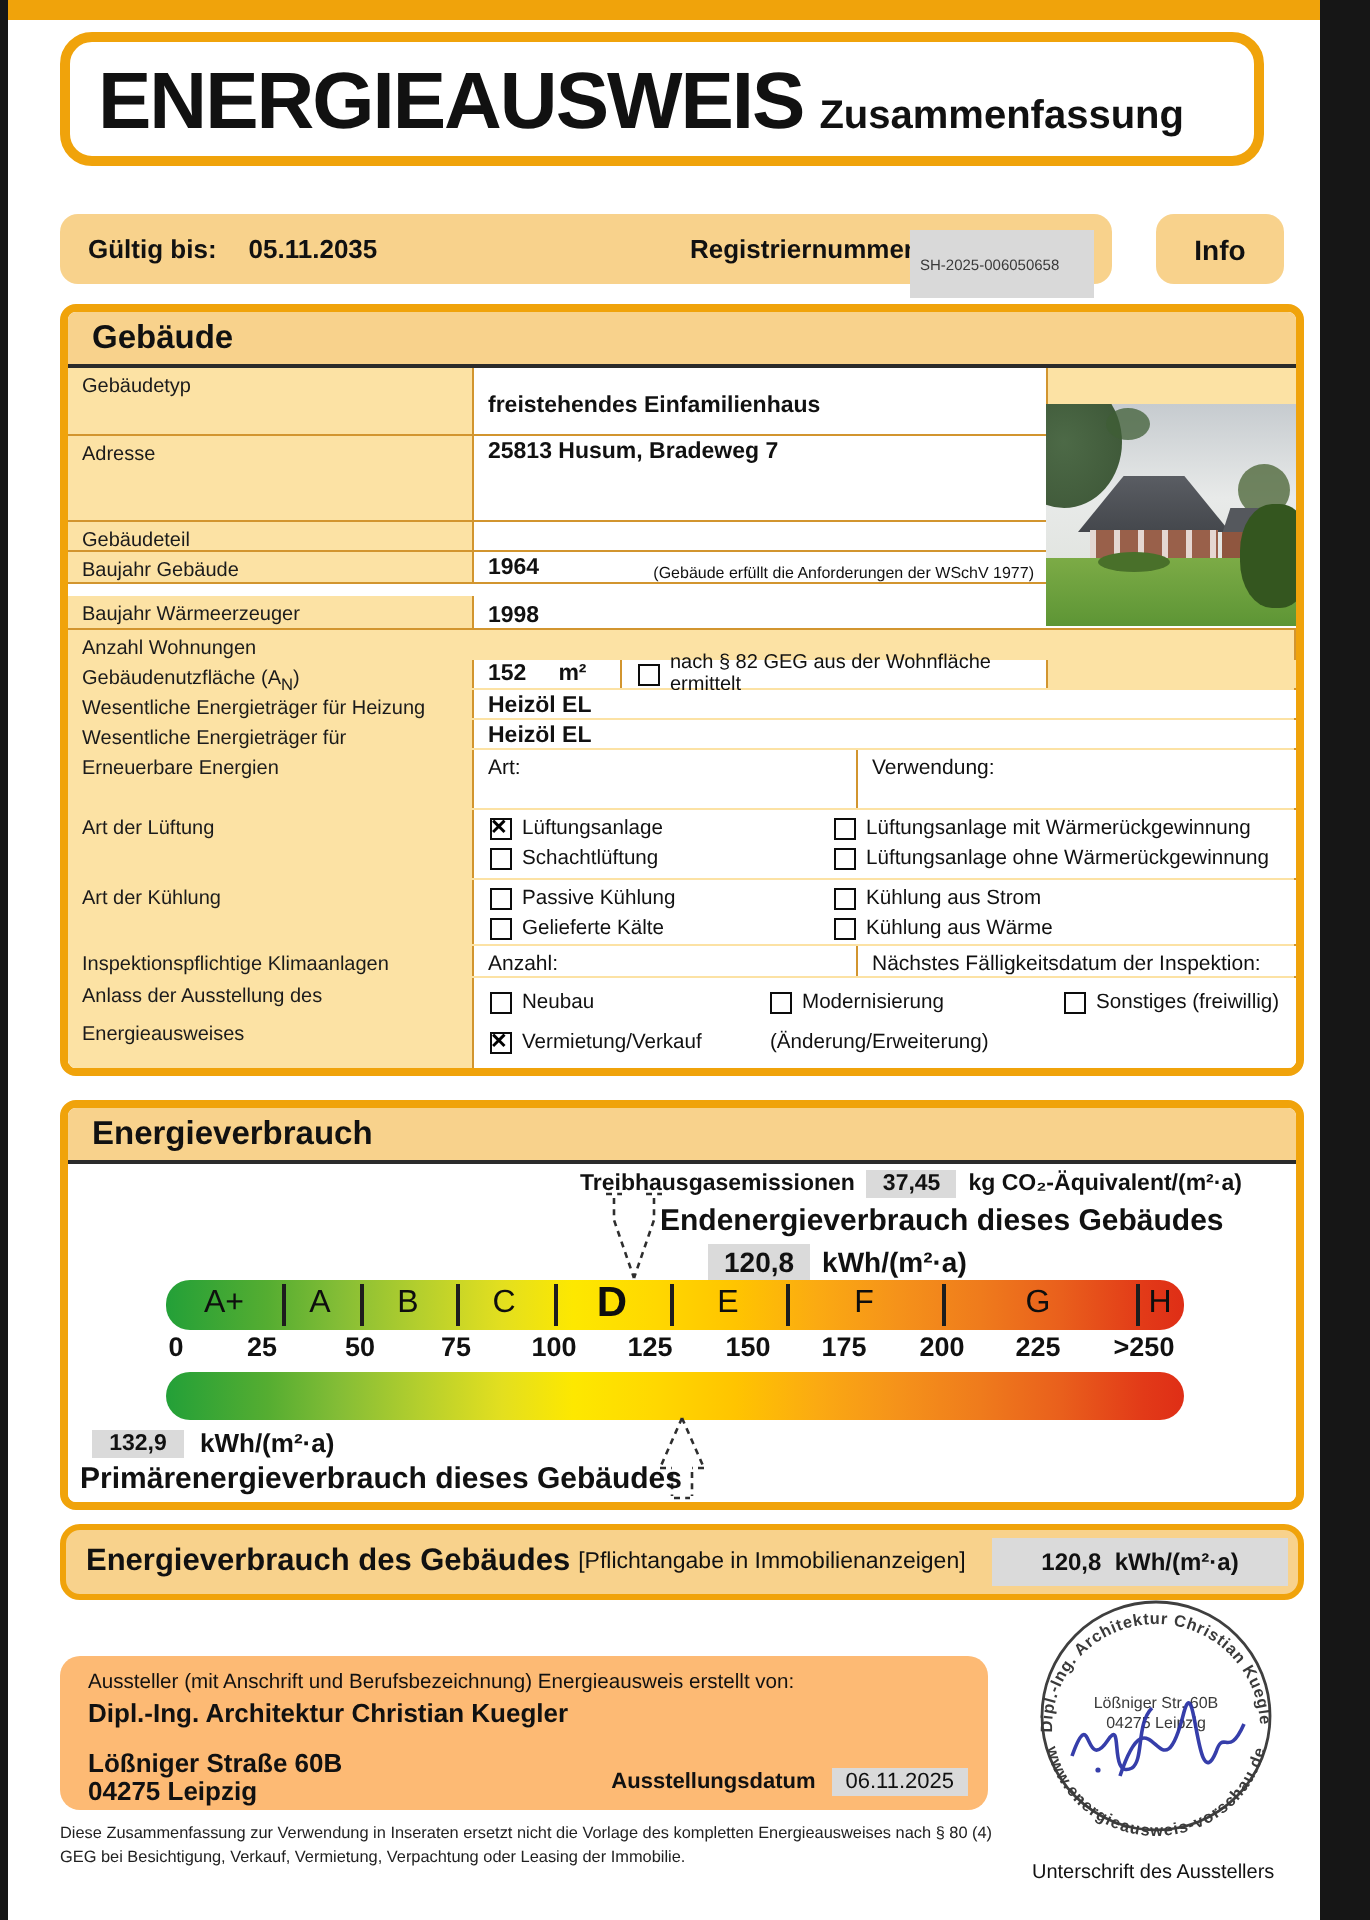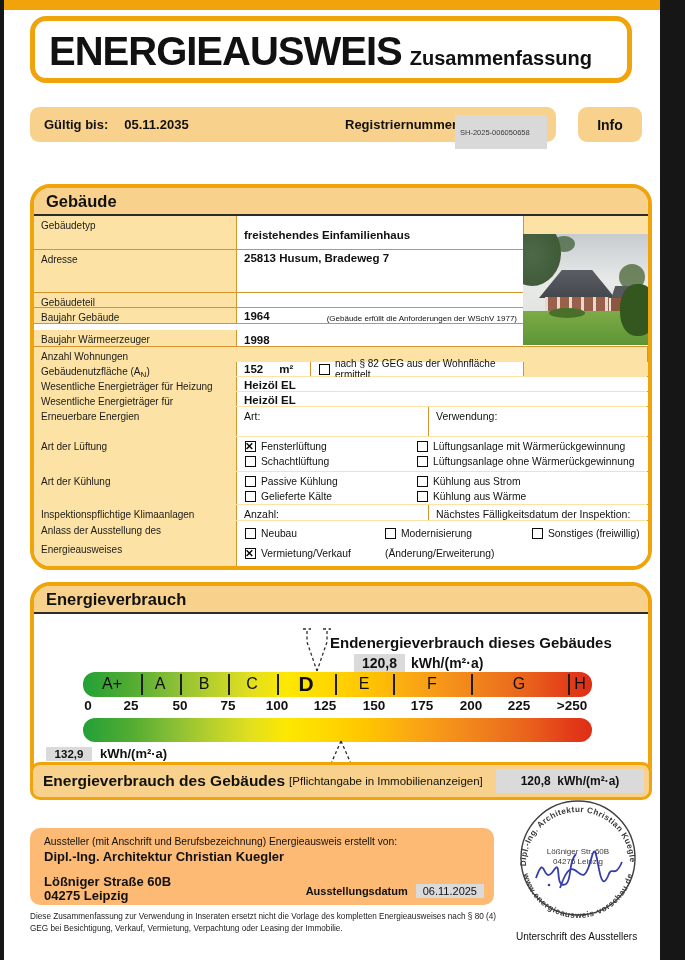--- a/index.html
+++ b/index.html
@@ -18,22 +18,22 @@
   .meta-band{position:absolute;left:30px;top:107px;width:526px;height:35px;background:#F8D28C;
              border-radius:9px;display:flex;align-items:center;}
   .gb-label{margin-left:14px;font-weight:bold;font-size:13px;}
   .gb-value{margin-left:16px;font-weight:bold;font-size:13px;}
   .reg-label{position:absolute;left:315px;font-weight:bold;font-size:13px;}
   .reg-box{position:absolute;left:425px;top:8px;width:92px;height:34px;background:#D9D9D9;
            font-size:7.5px;color:#3a3a3a;display:flex;align-items:center;padding-left:5px;box-sizing:border-box;}
   .info-btn{position:absolute;left:578px;top:107px;width:64px;height:35px;background:#F8D28C;border-radius:9px;
             display:flex;align-items:center;justify-content:center;font-weight:bold;font-size:14px;cursor:pointer;}
   
-  .section{position:absolute;left:30px;width:622px;border:4px solid #F0A30B;border-radius:20px;
-           background:#fff;overflow:hidden;box-sizing:border-box;margin-top:32px;}
+  .section{position:absolute;left:30px;width:622px;border:4px solid #F0A30B;border-radius:8px;
+           background:#fff;overflow:hidden;box-sizing:border-box;}
   .sec-gebaeude{top:152px;height:386px;}
   .sec-energie{top:550px;height:205px;}
   .sec-head{height:26px;background:#F8D28C;border-bottom:2px solid #2b2b2b;font-weight:bold;font-size:16.5px;
             padding-left:12px;display:flex;align-items:center;}
   
   .gtable{position:relative;}
   .trow{display:flex;box-sizing:border-box;border-top:1.5px solid #D2952F;background:#fff;}
   .trow.first{border-top:none;}
   .tl{flex:0 0 203px;background:#FCE2A4;font-size:10px;padding:3px 4px 0 7px;box-sizing:border-box;
       border-right:1.5px solid #D2952F;color:#1b1b1b;line-height:1.3;}
@@ -214,21 +214,21 @@
           <span class="c10b">Verwendung:</span>
         </div>
       </div>
 
       <div class="trow r11">
         <div class="tl">Art der Lüftung</div>
         <div class="tc" style="padding:0;font-weight:normal;">
           <div class="cbline">
             <span class="cbitem w170">
               <span class="cb checked"></span>
-              <span>Fensterlüftung</span>
+              <span>Lüftungsanlage</span>
             </span>
             <span class="cbitem">
               <span class="cb"></span>
               <span>Lüftungsanlage mit Wärmerückgewinnung</span>
             </span>
           </div>
           <div class="cbline">
             <span class="cbitem w170">
               <span class="cb"></span>
               <span>Schachtlüftung</span>
@@ -318,20 +318,25 @@
       <div class="ph-lawn"></div>
       <div class="ph-hedge"></div>
       <div class="ph-bush"></div>
     </div>
   </div>
 
   <div class="section sec-energie">
     <div class="sec-head">Energieverbrauch</div>
     <div class="e-body">
 
+      <div class="thg-line">
+        <span>Treibhausgasemissionen</span>
+        <span class="gray-box">37,45</span>
+        <span>kg CO₂-Äquivalent/(m²·a)</span>
+      </div>
 
       <div class="ee-label">Endenergieverbrauch dieses Gebäudes</div>
       <div class="ee-value">
         <span class="gray-box" style="margin-left:0;">120,8</span>
         <span>kWh/(m²·a)</span>
       </div>
 
       <svg class="arrow-down" width="30" height="46" viewBox="0 0 30 46">
         <g stroke="#2e2e2e" stroke-width="1.3" fill="none" stroke-dasharray="3,2.6">
           <path d="M1,2 h8 M21,2 h8"></path>

